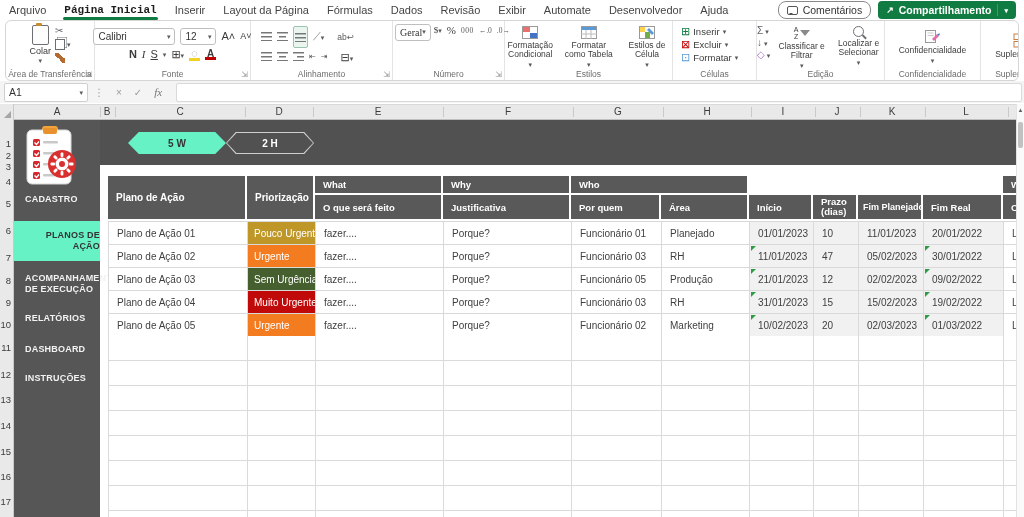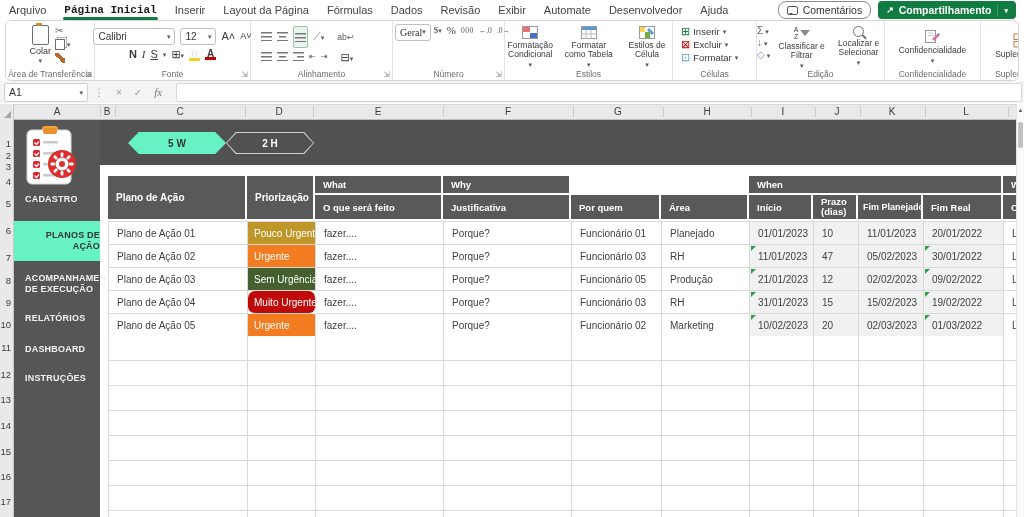--- a/index.html
+++ b/index.html
@@ -474,21 +474,21 @@
     <div class="sbitem" style="top:250px;height:16px;">
         <span>INSTRUÇÕES</span>
       </div>
   </div>
 
   <div id="thead">
     <div class="hc tall" style="grid-column:1">Plano de Ação</div>
     <div class="hc tall" style="grid-column:2">Priorização</div>
     <div class="hc" style="grid-column:4;grid-row:1">Why</div>
     <div class="hc" style="grid-column:3;grid-row:1">What</div>
-    <div class="hc" style="grid-column:7 / span 4;grid-row:1">When</div>
+    <div class="hc" style="grid-column:5 / span 2;grid-row:1">Who</div>
     <div class="hc" style="grid-column:11;grid-row:1">Wh</div>
     <div class="hc" style="grid-column:3;grid-row:2">O que será feito</div>
     <div class="hc" style="grid-column:4;grid-row:2">Justificativa</div>
     <div class="hc" style="grid-column:5;grid-row:2">Por quem</div>
     <div class="hc" style="grid-column:6;grid-row:2">Área</div>
     <div class="hc" style="grid-column:7;grid-row:2">Início</div>
     <div class="hc wrap" style="grid-column:8;grid-row:2">Prazo (dias)</div>
     <div class="hc" style="grid-column:9;grid-row:2;padding-left:5px;font-size:9px;">Fim Planejado</div>
     <div class="hc" style="grid-column:10;grid-row:2">Fim Real</div>
     <div class="hc" style="grid-column:11;grid-row:2">On</div>
@@ -538,21 +538,21 @@
       </div>
     <div class="dc shade">12</div>
     <div class="dc shade">02/02/2023</div>
     <div class="dc shade">
         <span class="flag"></span>
         <span>09/02/2022</span>
       </div>
     <div class="dc">Loc</div>
 
     <div class="dc">Plano de Ação 04</div>
-    <div class="dc prio" style="background: rgb(192, 10, 10); border-radius: 7px;">Muito Urgente</div>
+    <div class="dc prio" style="background: rgb(192, 10, 10);">Muito Urgente</div>
     <div class="dc">fazer....</div>
     <div class="dc">Porque?</div>
     <div class="dc">Funcionário 03</div>
     <div class="dc">RH</div>
     <div class="dc shade">
         <span class="flag"></span>
         <span>31/01/2023</span>
       </div>
     <div class="dc shade">15</div>
     <div class="dc shade">15/02/2023</div>

